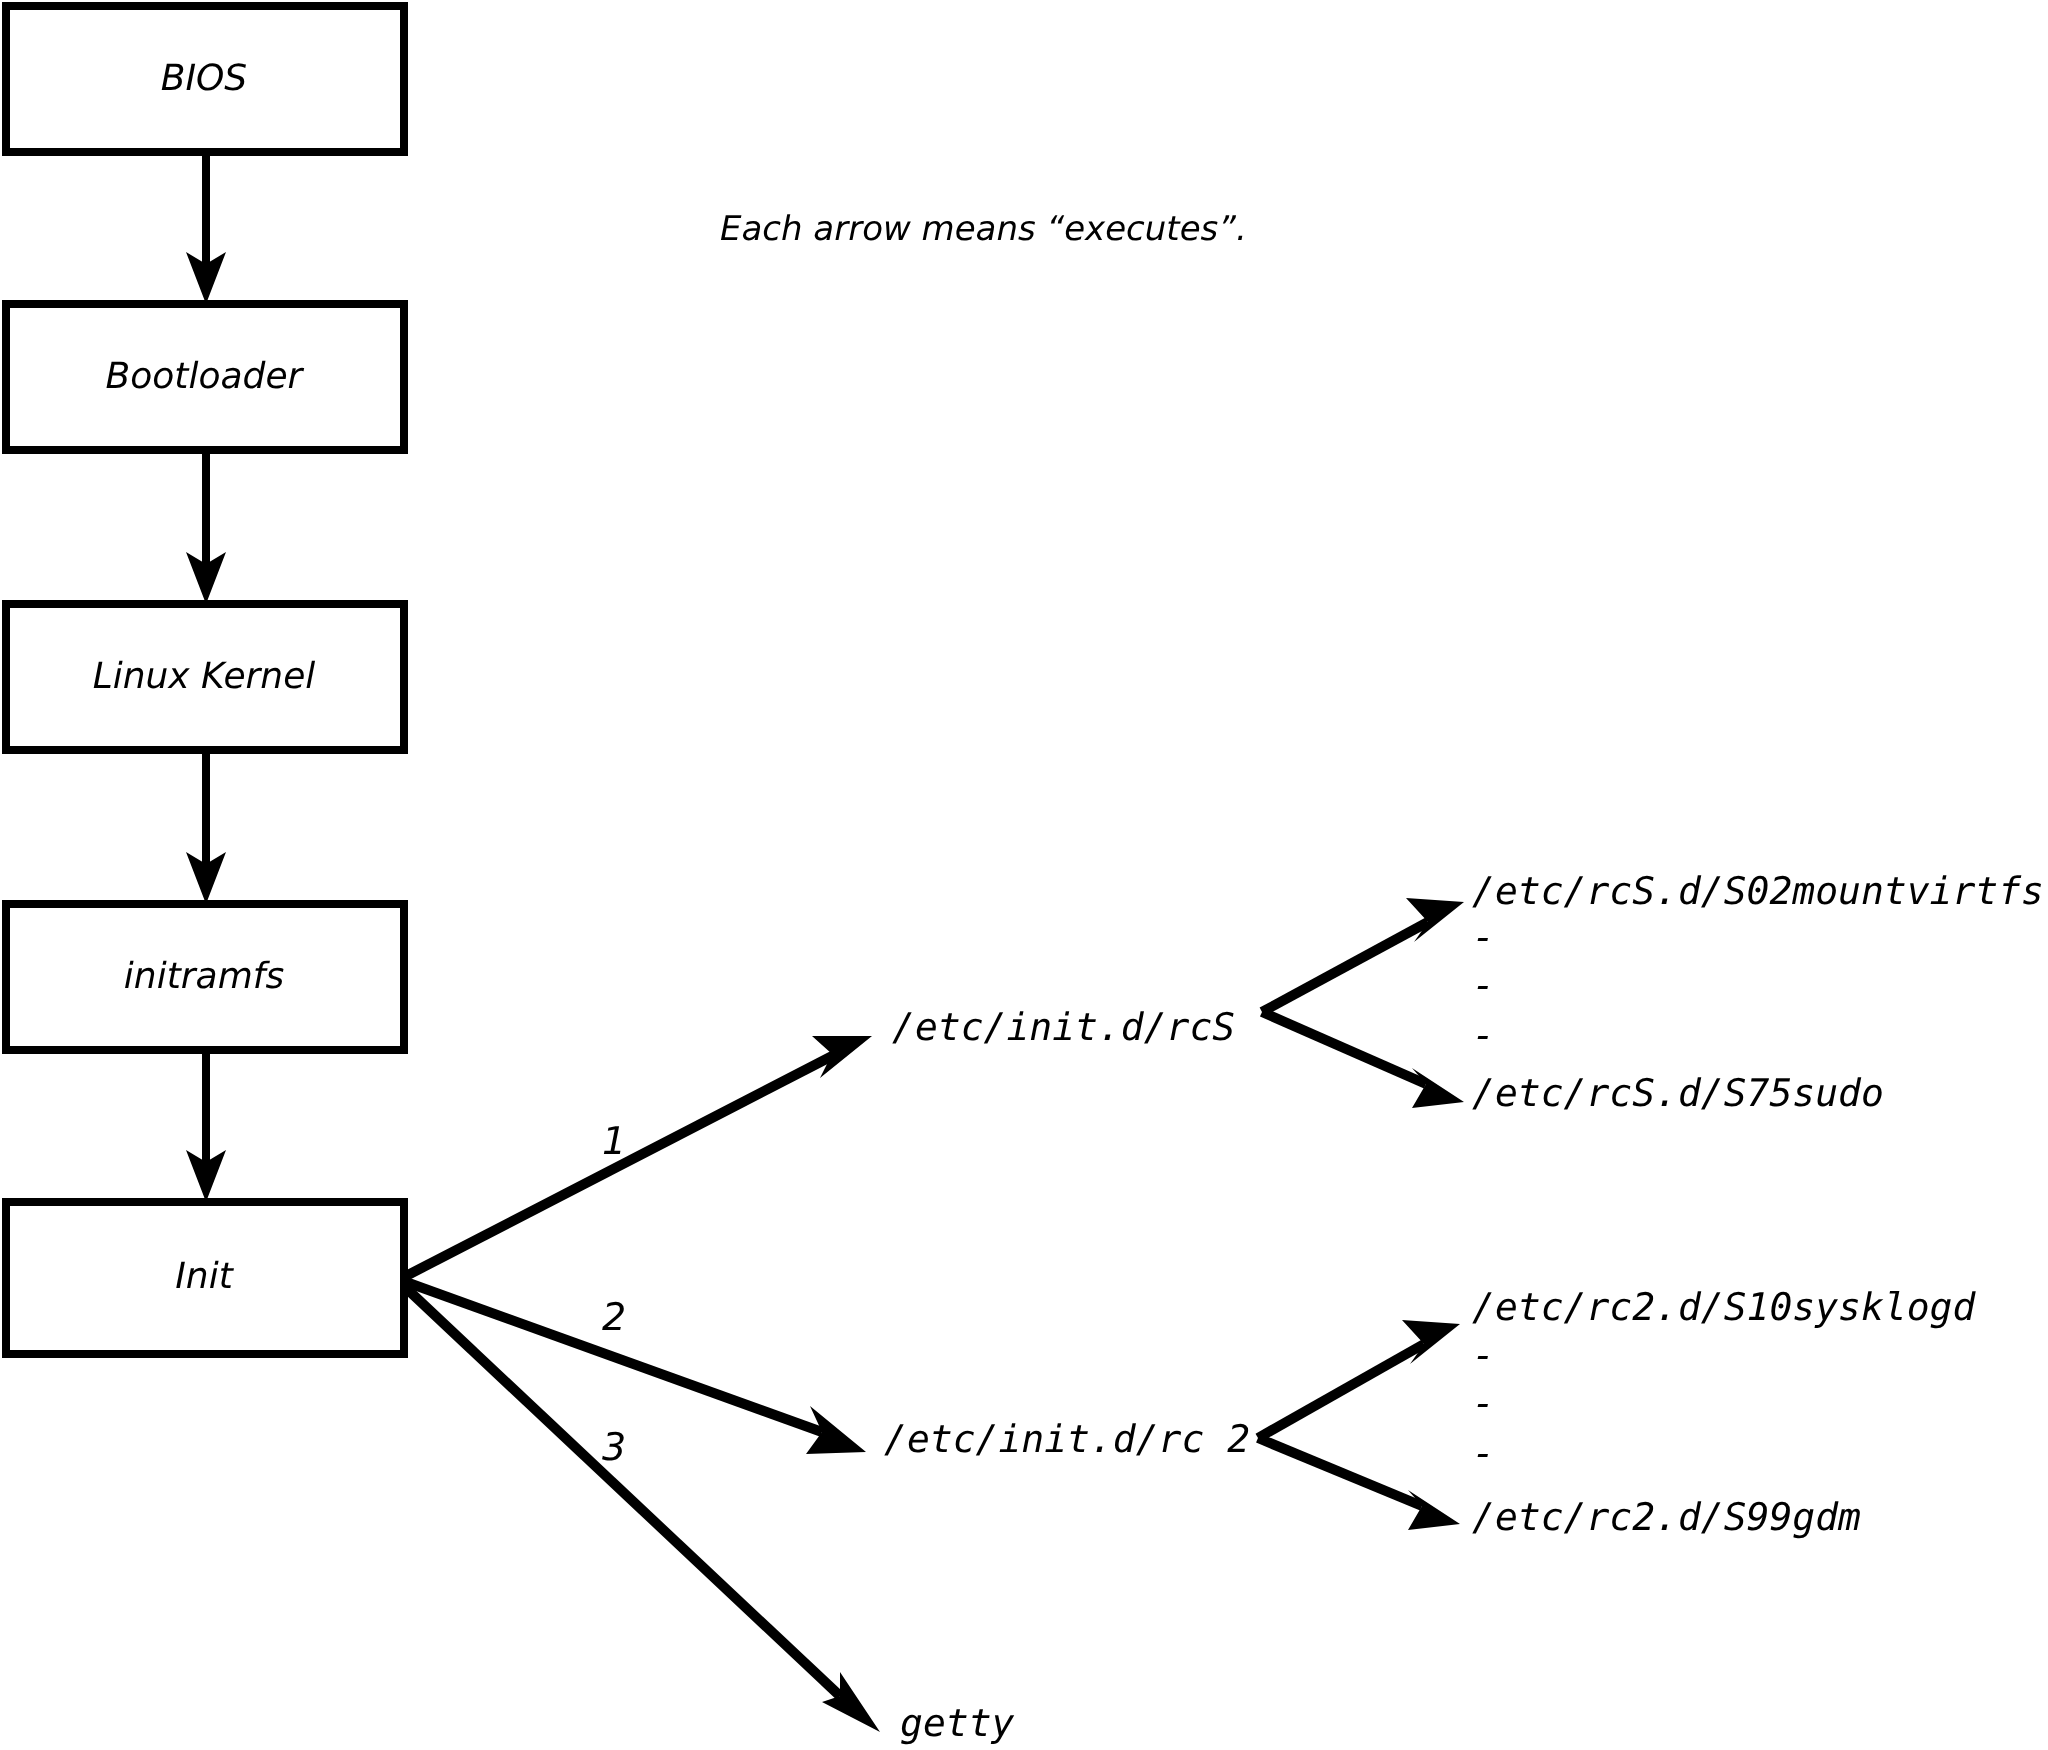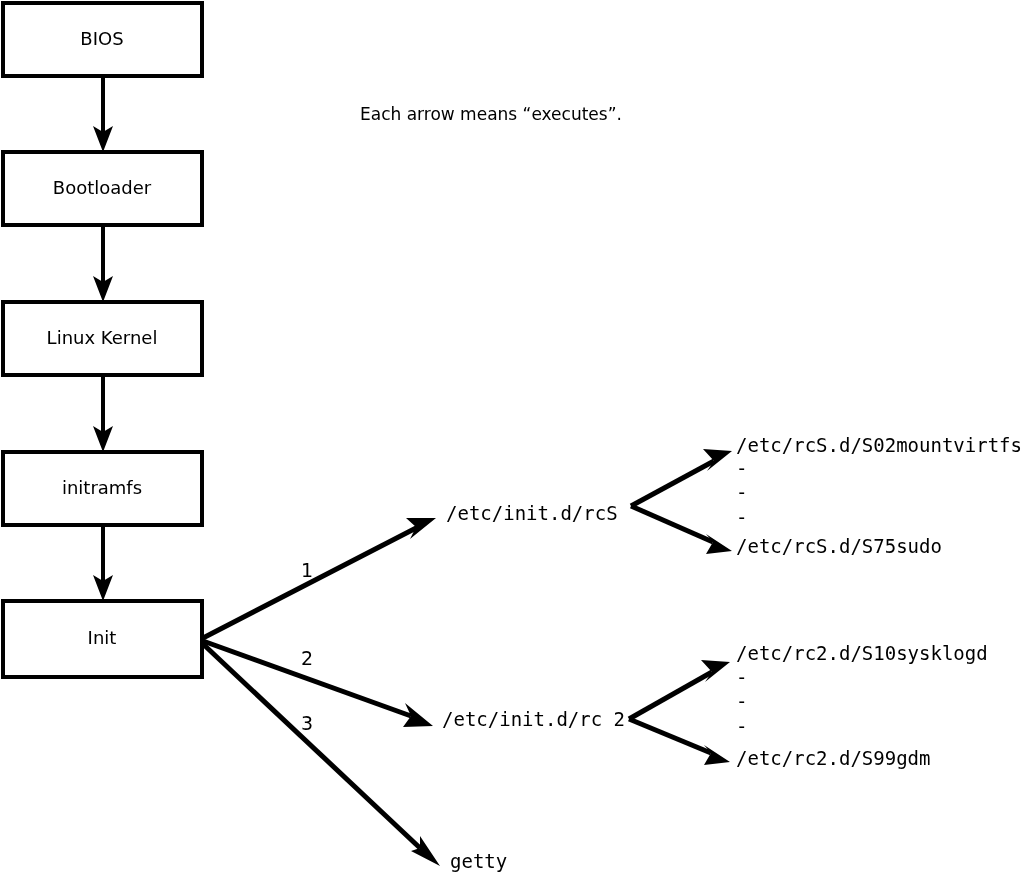--- a/index.html
+++ b/index.html
@@ -10,20 +10,21 @@
   body {
     width: 1024px;
     height: 875px;
     overflow: hidden;
     font-family: "Liberation Sans", sans-serif;
   }
   #diagram-root {
     position: relative;
     width: 1024px;
     height: 875px;
+    font-style: italic;
   }
   svg#boot-diagram {
     display: block;
     width: 1024px;
     height: 875px;
   }
   .box-rect {
     fill: #ffffff;
     stroke: #000000;
     stroke-width: 4;

